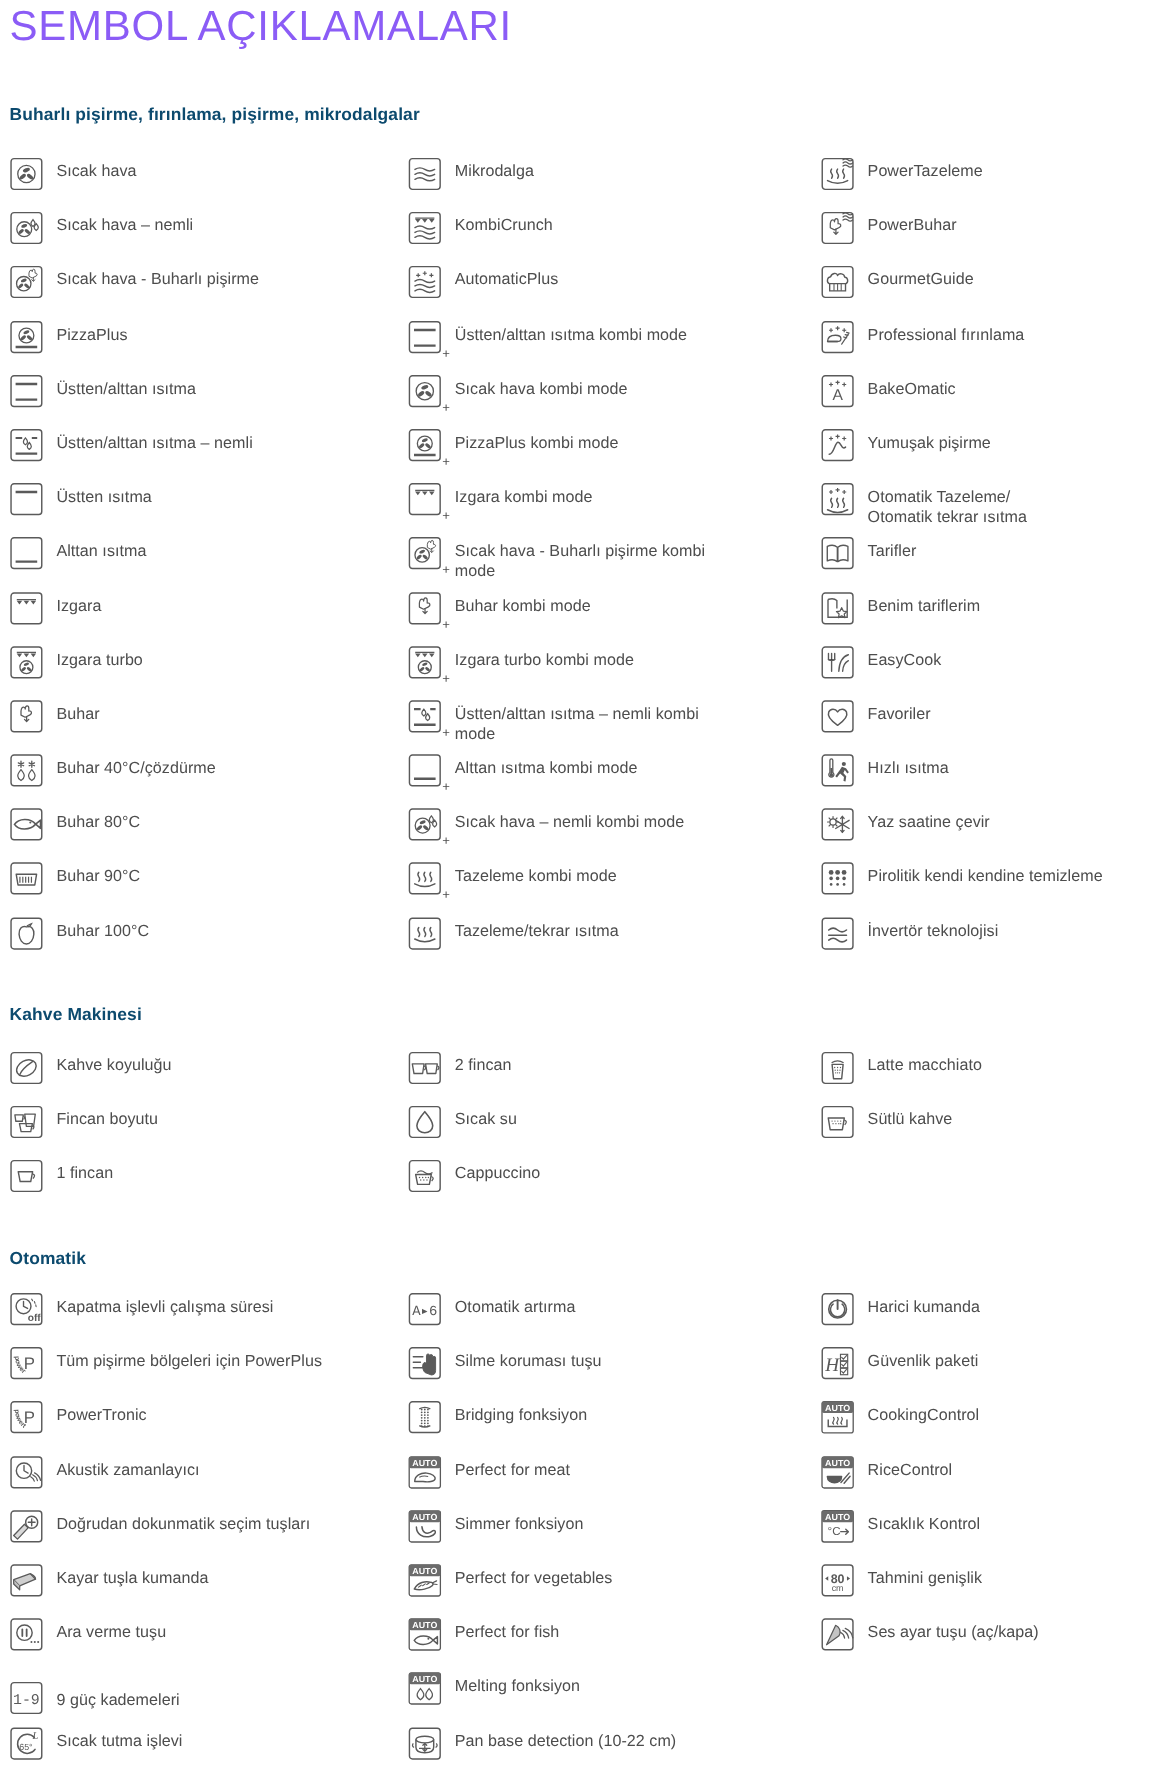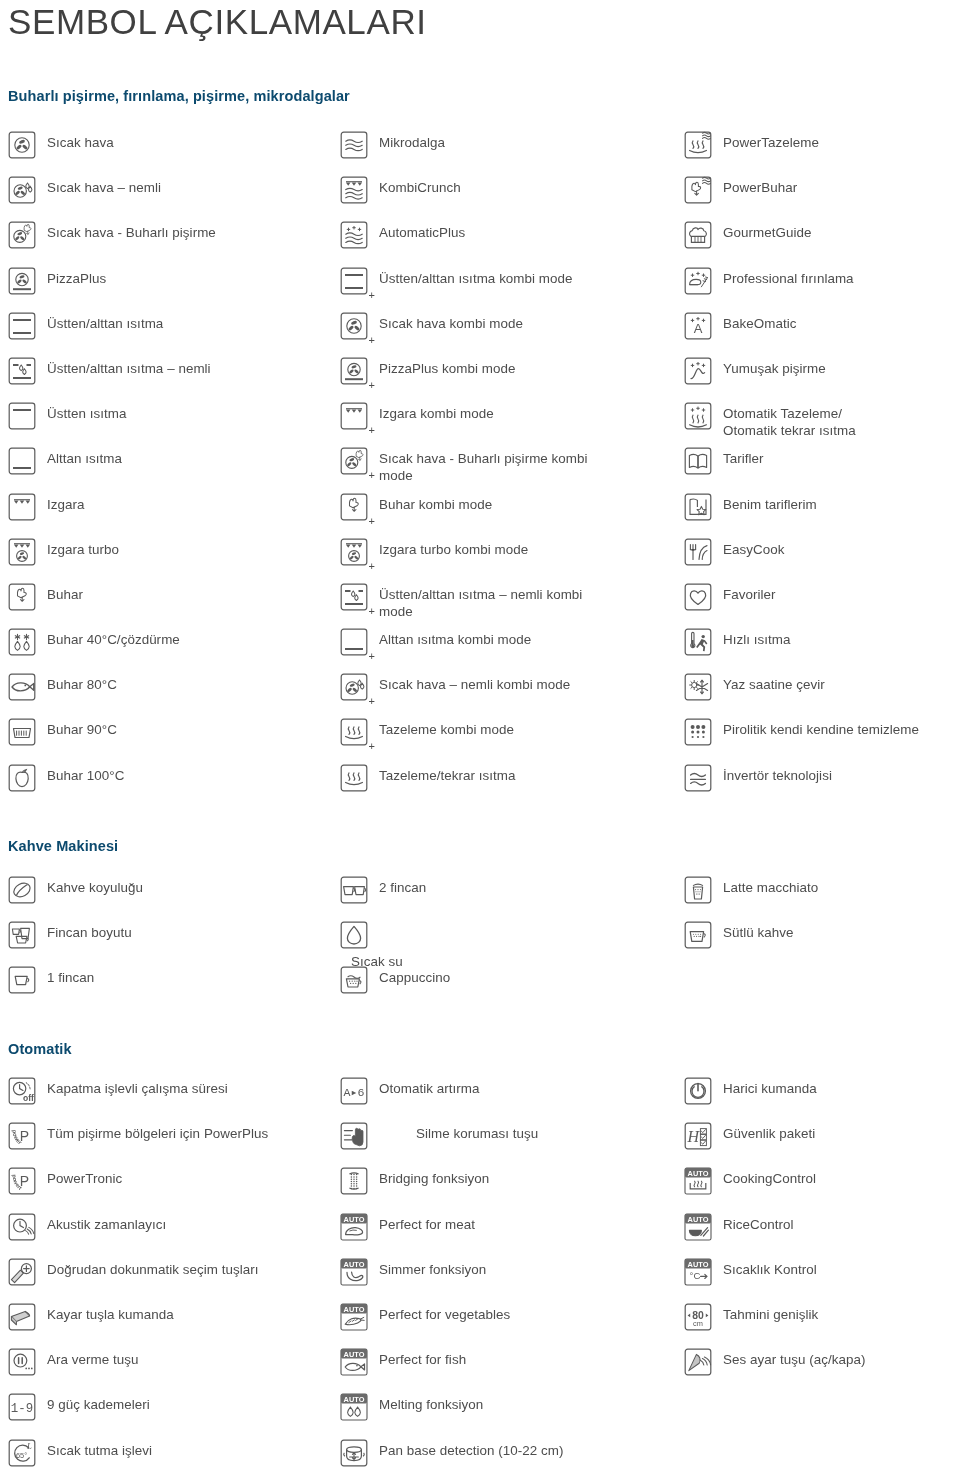--- a/index.html
+++ b/index.html
@@ -14,21 +14,21 @@
     position: relative;
   }
 
   .page-title {
     position: absolute;
     left: 8px;
     top: 2px;
     font-size: 35px;
     font-weight: 300;
     letter-spacing: 0.6px;
-    color: #404040;
+    color: #8b5cf6;
     white-space: nowrap;
   }
 
   .section {
     position: absolute;
     left: 0;
     width: 960px;
   }
 
   .section-title {
@@ -755,21 +755,21 @@
               <svg viewBox="0 0 28 28" xmlns="http://www.w3.org/2000/svg">
                 <rect x="1.2" y="1.2" width="25.6" height="25.6" rx="2.5" fill="none" stroke="#5a5a5a" stroke-width="1.2"></rect>
                 <path d="M 3.6 10.6 L 13.4 10.6 L 12.2 18.6 L 5 18.6 Z" fill="none" stroke="#5a5a5a" stroke-width="1.15" stroke-linejoin="round"></path>
                 <path d="M 13.4 12.2 q 2.6 0.9 0.2 3.6" fill="none" stroke="#5a5a5a" stroke-width="1.05"></path>
                 <path d="M 14.6 10.6 L 24.4 10.6 L 23.2 18.6 L 16 18.6 Z" fill="none" stroke="#5a5a5a" stroke-width="1.15" stroke-linejoin="round"></path>
                 <path d="M 24.4 12.2 q 2.6 0.9 0.2 3.6" fill="none" stroke="#5a5a5a" stroke-width="1.05"></path>
               </svg>
             </div>
             <div class="row-label">2 fincan</div>
           </div>
-          <div class="row" style="height: 45.2px; flex-direction: column;">
+          <div class="row" style="height: 45.2px;">
             <div class="icon-box">
               <svg viewBox="0 0 28 28" xmlns="http://www.w3.org/2000/svg">
                 <rect x="1.2" y="1.2" width="25.6" height="25.6" rx="2.5" fill="none" stroke="#5a5a5a" stroke-width="1.2"></rect>
                 <path d="M 14 5.4 C 19.4 11.6 20.6 14.6 20.6 17.2 C 20.6 20.6 17.6 23 14 23 C 10.4 23 7.4 20.6 7.4 17.2 C 7.4 14.6 8.6 11.6 14 5.4 Z" fill="none" stroke="#5a5a5a" stroke-width="1.3" stroke-linejoin="round"></path>
               </svg>
             </div>
             <div class="row-label">Sıcak su</div>
           </div>
           <div class="row" style="height: 45.2px;">
             <div class="icon-box">
@@ -920,21 +920,21 @@
                 <path d="M 10.6 9.8 l 0 5.6 M 14.2 9.8 l 0 5.6" stroke="#5a5a5a" stroke-width="1.5" stroke-linecap="round"></path>
                 <g fill="#5a5a5a">
                   <circle cx="18.2" cy="20.4" r="0.85"></circle>
                   <circle cx="21" cy="20.4" r="0.85"></circle>
                   <circle cx="23.8" cy="20.4" r="0.85"></circle>
                 </g>
               </svg>
             </div>
             <div class="row-label">Ara verme tuşu</div>
           </div>
-          <div class="row" style="height: 45.2px;">
+          <div class="row" style="height: 45.2px; align-items: center;">
             <div class="icon-box">
               <svg viewBox="0 0 28 28" xmlns="http://www.w3.org/2000/svg">
                 <rect x="1.2" y="1.2" width="25.6" height="25.6" rx="2.5" fill="none" stroke="#5a5a5a" stroke-width="1.2"></rect>
                 <text x="14" y="19" font-family="Liberation Mono, monospace" font-size="12.4" fill="#5a5a5a" text-anchor="middle">1-9</text>
               </svg>
             </div>
             <div class="row-label">9 güç kademeleri</div>
           </div>
           <div class="row" style="height: 45.2px;">
             <div class="icon-box">
@@ -951,21 +951,21 @@
         <div class="col col-2">
           <div class="row" style="height: 45.2px;">
             <div class="icon-box">
               <svg viewBox="0 0 28 28" xmlns="http://www.w3.org/2000/svg">
                 <rect x="1.2" y="1.2" width="25.6" height="25.6" rx="2.5" fill="none" stroke="#5a5a5a" stroke-width="1.2"></rect>
                 <text x="14" y="19" font-family="Liberation Mono, monospace" font-size="11.6" fill="#5a5a5a" text-anchor="middle">A▸6</text>
               </svg>
             </div>
             <div class="row-label">Otomatik artırma</div>
           </div>
-          <div class="row" style="height: 45.2px; gap: 37px;">
+          <div class="row" style="height: 45.2px;">
             <div class="icon-box">
               <svg viewBox="0 0 28 28" xmlns="http://www.w3.org/2000/svg">
                 <rect x="1.2" y="1.2" width="25.6" height="25.6" rx="2.5" fill="none" stroke="#5a5a5a" stroke-width="1.2"></rect>
                 <g stroke="#5a5a5a" stroke-width="1.15" stroke-linecap="round" fill="none">
                   <path d="M 4.4 8.6 L 12.4 8.6 M 4.4 13.2 L 10.4 13.2 M 4.4 17.8 L 12 17.8"></path>
                 </g>
                 <path d="M 14.2 21.8 C 11.8 19.4 11.6 14.6 13.4 13.6 C 14.6 13 15.2 14 15.4 15 L 15.4 7.8 q 0 -1.5 1.3 -1.5 q 1.3 0 1.3 1.5 l 0 5.4 l 0 -5 q 0 -1.4 1.3 -1.4 q 1.3 0 1.3 1.4 l 0 5.2 l 0 -3.8 q 0 -1.3 1.2 -1.3 q 1.2 0 1.2 1.3 l 0 10.4 q 0 3.8 -3.6 3.8 Z" fill="#5a5a5a" stroke="#5a5a5a" stroke-width="0.8" stroke-linejoin="round"></path>
               </svg>
             </div>
             <div class="row-label">Silme koruması tuşu</div>

